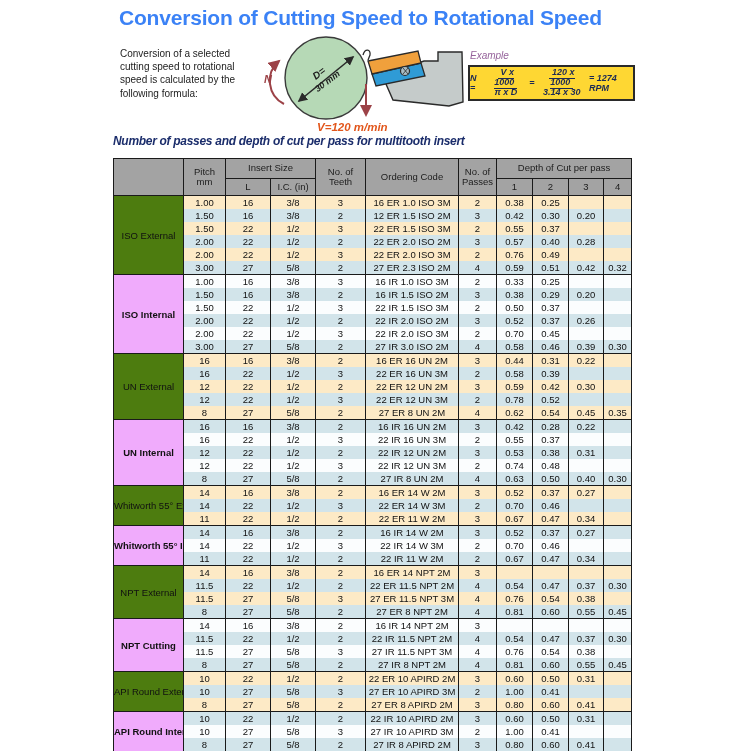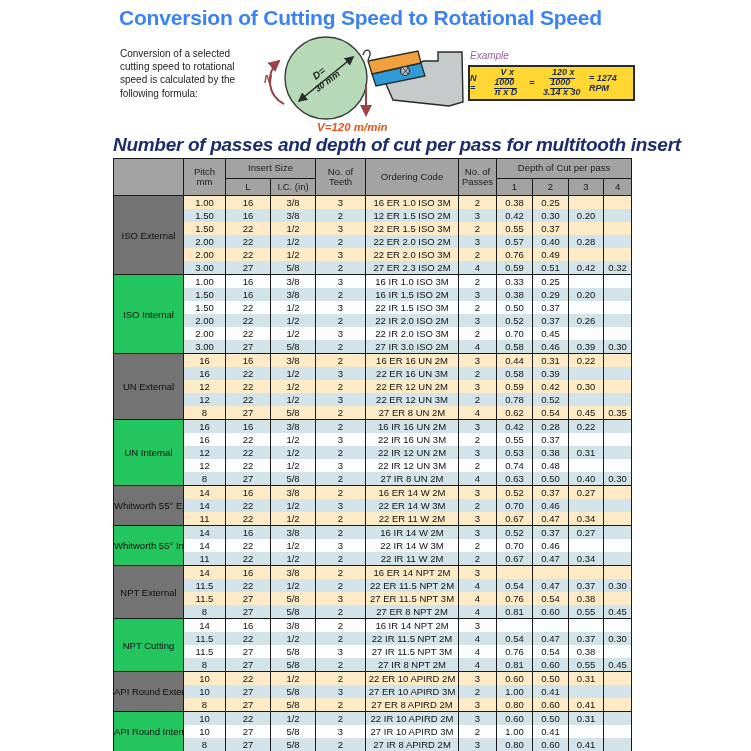--- a/index.html
+++ b/index.html
@@ -11,33 +11,33 @@
 
   .diagram { position:absolute; left:262px; top:28px; }
 
   .example-wrap { position:absolute; left:468px; top:50px; }
   .example-label { font-style:italic; font-size:10px; color:#96639b; margin:0 0 4px 2px; }
   .formula-box { width:163px; height:32px; background:#fed733; border:2px solid #2a2a2a; display:flex; align-items:center; justify-content:center; gap:5px; font-size:9px; font-weight:bold; font-style:italic; color:#1c2a55; }
   .frac { text-align:center; line-height:1.1; }
   .frac .num { border-bottom:1px solid #1c2a55; padding:4px 3px 1px; }
   .frac .den { padding-top:1px;font-style:italic; }
 
-  .table-title { position:absolute; left:113px; top:134px; margin:0; font-size:19px; font-style:italic; font-weight:bold; color:#1b2d6b; letter-spacing:-0.3px; }
+  .table-title { position:absolute; left:113px; top:134px; margin:0; font-size:12px; font-style:italic; font-weight:bold; color:#1b2d6b; letter-spacing:-0.3px; }
 
   table.passes { position:absolute; left:113px; top:158px; width:518px; border-collapse:collapse; table-layout:fixed; border:1px solid #1a1a1a; }
   .passes th, .passes td { padding:0; text-align:center; border-left:1px solid #1a1a1a; border-right:1px solid #1a1a1a; }
   .passes thead th { background:#a3a3a3; border:1px solid #1a1a1a; font-size:9.5px; font-weight:normal; color:#1c1c1c; line-height:1.08; }
   .passes thead tr:first-child th { height:19px; }
   .passes thead tr:last-child th { height:16px; }
   .pre { white-space:pre-line; }
   .passes tbody td { font-size:9.5px; height:13px; line-height:13px; color:#111; white-space:nowrap; overflow:hidden; }
   .passes tbody tr.sec-start td { border-top:1px solid #1a1a1a; }
   td.sec { white-space:pre-line; line-height:1.18; vertical-align:middle; }
-  td.sec.external { background:#737373; }
-  td.sec.internal { background:#22c55e; }
+  td.sec.external { background:#4d7c0f; }
+  td.sec.internal { background:#f0abfc;font-weight:bold; }
   td.band-cream { background:#fdeac6; }
   td.band-blue  { background:#d2e4ea; }
   td.band-white { background:#fbfdfe; }
 </style>
 </head>
 <body>
 
 <h1 class="page-title">Conversion of Cutting Speed to Rotational Speed</h1>
 
 <p class="intro">Conversion of a selected

